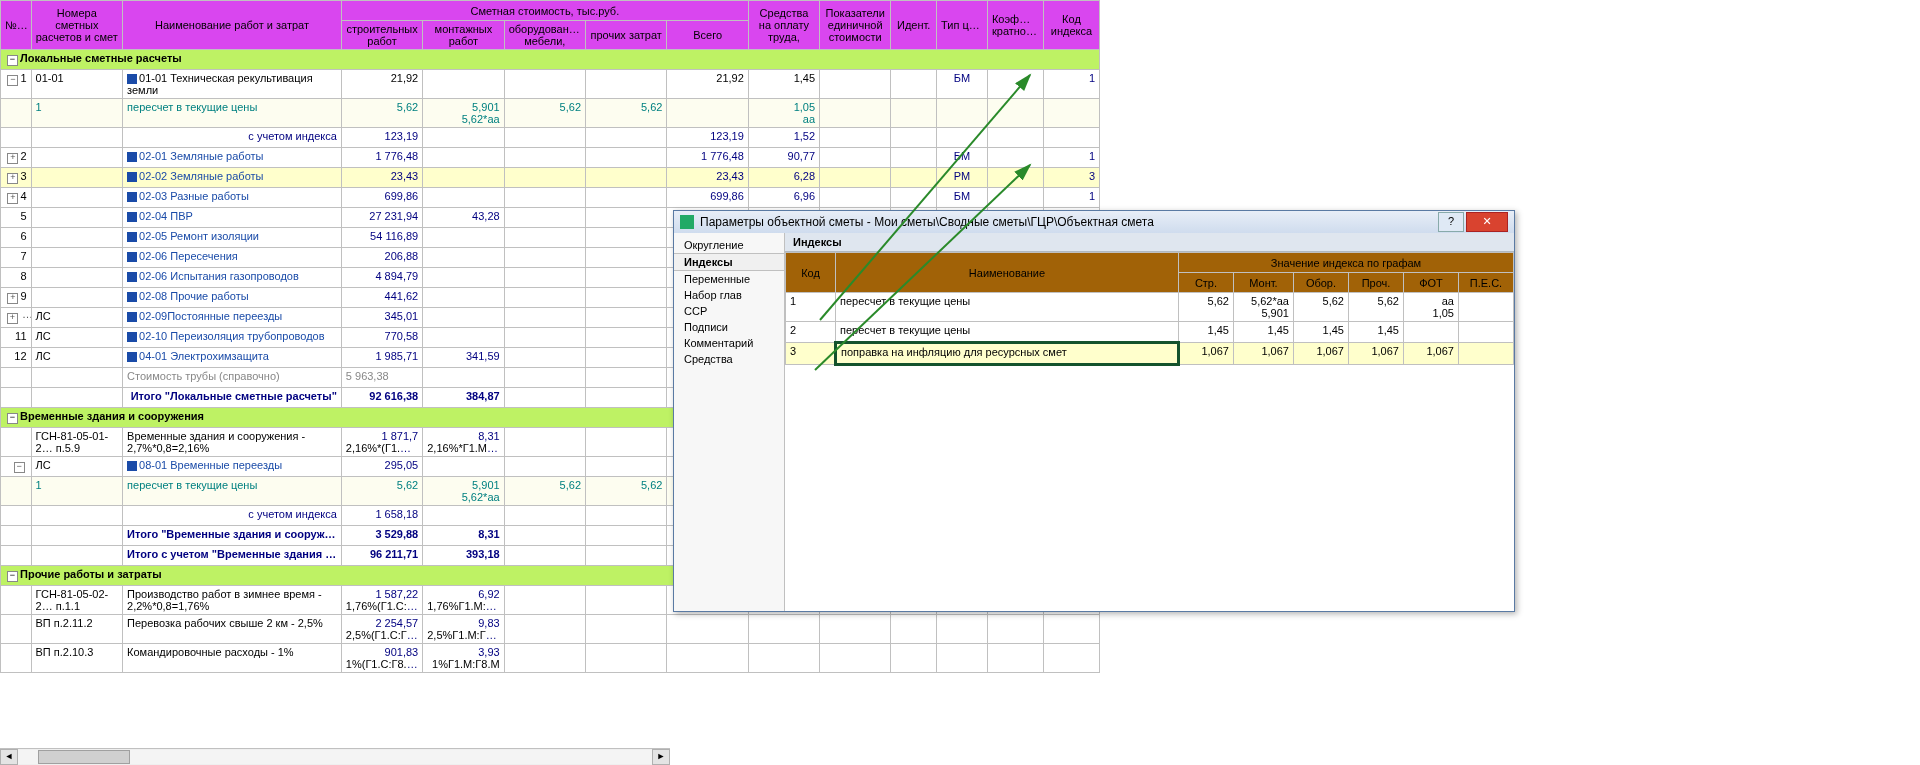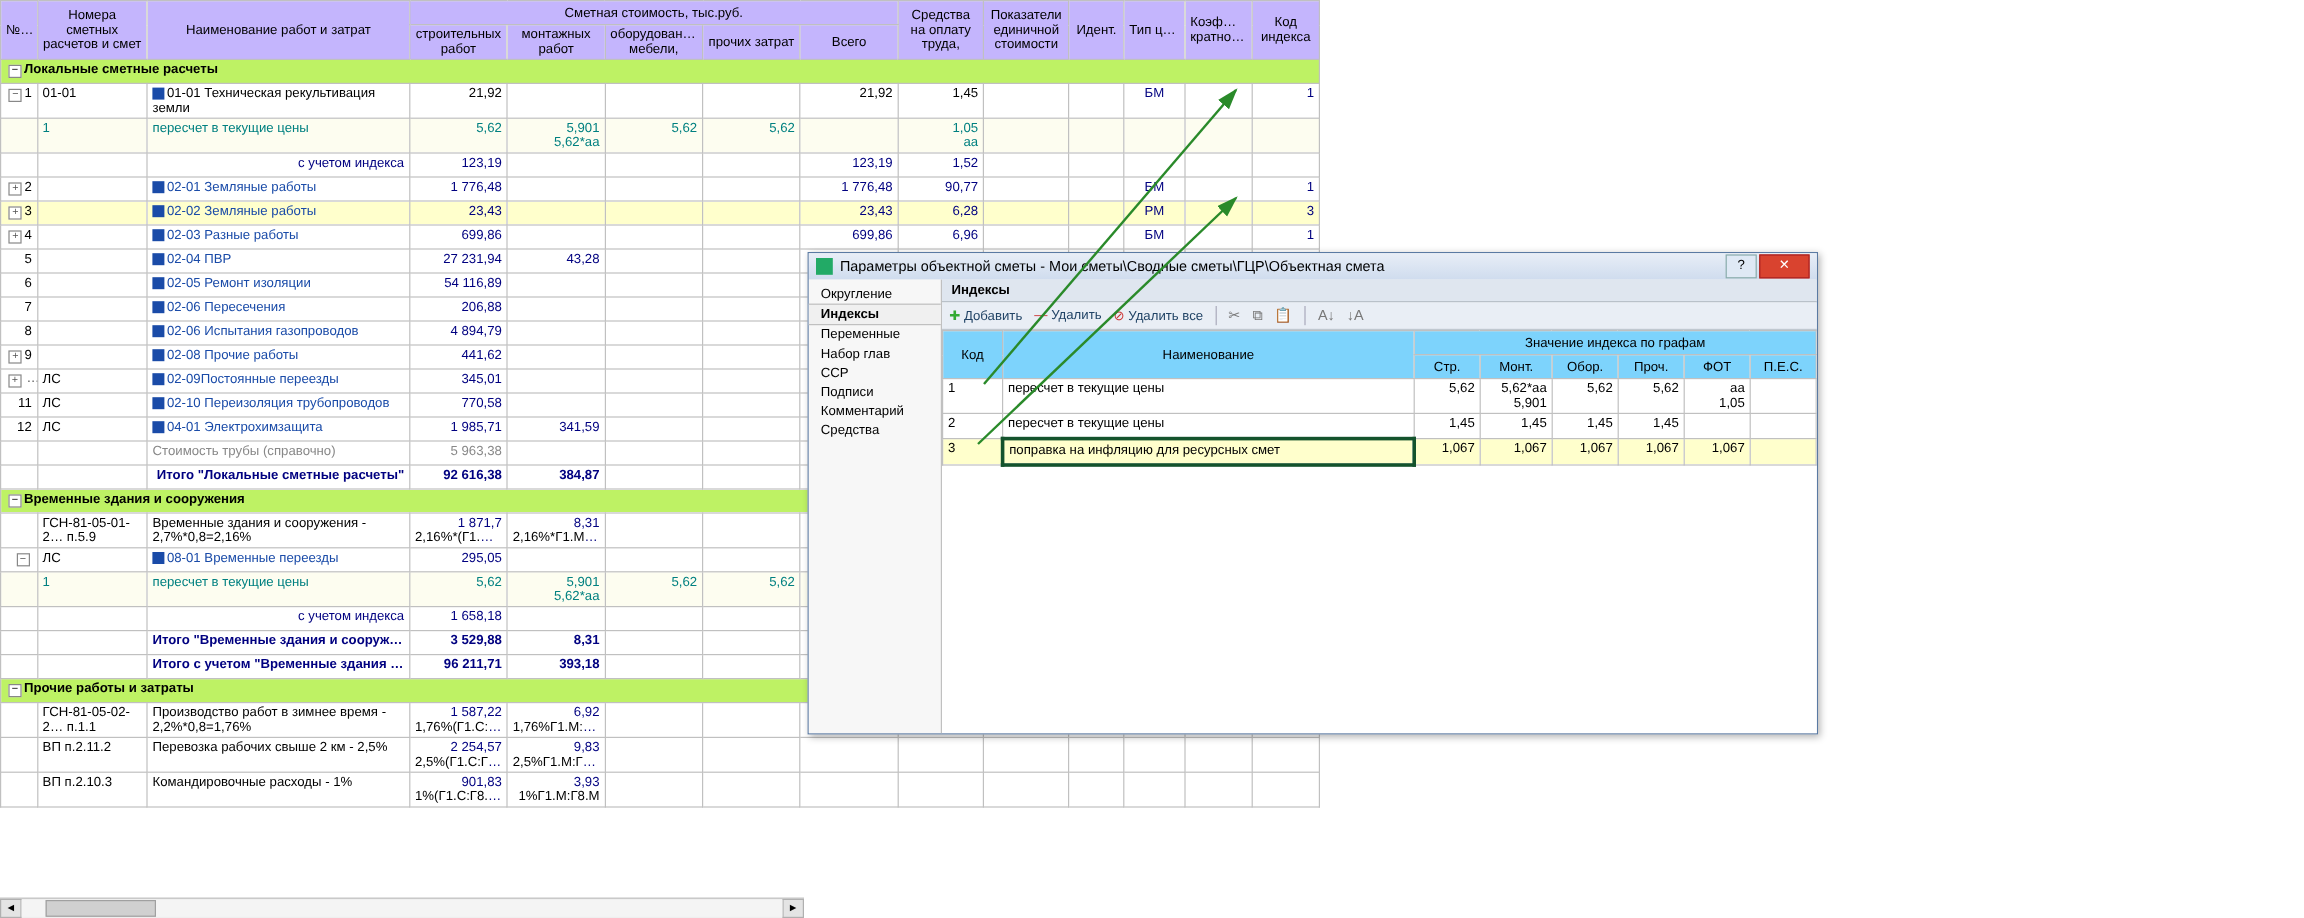--- a/index.html
+++ b/index.html
@@ -1,18 +1,18 @@
 <!DOCTYPE html>
 <html><head>
 <meta charset="utf-8">
 <style>
 html,body{margin:0;padding:0;font-family:Tahoma,Arial,sans-serif;font-size:11px;color:#000;background:#fff;width:1920px;height:765px;overflow:hidden}
 table{border-collapse:collapse;table-layout:fixed}
 th,td{border:1px solid #c0c0c0;padding:2px 4px;overflow:hidden;white-space:nowrap;text-overflow:ellipsis;vertical-align:top;height:15px}
-th{background:#c4b5fd;font-weight:normal;text-align:center;vertical-align:middle}
+th{background:#d946ef;font-weight:normal;text-align:center;vertical-align:middle}
 .main{position:absolute;left:0;top:0;width:1100px}
 .num{text-align:right;color:#000080}
 .numk{text-align:right;color:#000}
 .link{color:#1a4ba8}
 .teal{color:#008080}
 .gray{color:#888}
 .sec-hdr{background:#bef264;font-weight:bold}
 .hl{background:#ffffcc}
 .hl-pale{background:#fdfdf0}
 .total{font-weight:bold;text-align:right;color:#000080}
@@ -33,21 +33,21 @@
 .dlg-hdr{background:#dfe6ef;border-bottom:1px solid #b0b8c0;padding:3px 8px;font-weight:bold}
 .dlg-tb{background:#e9eef5;border-bottom:1px solid #c0c8d0;padding:3px 6px;display:flex;gap:10px;align-items:center}
 .dlg-tb span{color:#246}
 .dlg-tb .add::before{content:"✚ ";color:#3a3}
 .dlg-tb .del::before{content:"— ";color:#c33}
 .dlg-tb .dela::before{content:"⊘ ";color:#c33}
 .dlg-tb .sep{width:1px;height:16px;background:#aab}
 .dlg-tb .mini{color:#777;font-size:12px}
 .dlg-grid{flex:1;background:#fff;overflow:auto}
 .dlg-grid table{width:100%}
-.dlg-grid th{background:#7dd3fc}
+.dlg-grid th{background:#a16207}
 .dlg-grid .sel-row td{background:#ffffcc}
 
 .arrow{position:absolute;pointer-events:none}
 
 .hscroll{position:absolute;left:0;bottom:0;width:670px;height:16px;background:#efefef;border-top:1px solid #c0c0c0;display:flex;align-items:center}
 .hscroll .btn{width:16px;height:14px;border:1px solid #b0b0b0;background:#e4e4e4;text-align:center;line-height:12px;font-size:9px}
 .hscroll .track{flex:1;height:14px;background:#f4f4f4;position:relative}
 .hscroll .thumb{position:absolute;left:20px;top:0;width:90px;height:12px;background:#d0d0d0;border:1px solid #a0a0a0}
 </style>
 </head>
@@ -316,21 +316,21 @@
         <td class=""></td>
         <td class=""></td>
         <td class="" style="text-align:center;color:#000080"></td>
         <td class=""></td>
         <td class="num"></td>
       </tr>
       <tr>
         <td class=""></td>
         <td class=""></td>
         <td class="gray">Стоимость трубы (справочно)</td>
-        <td class="gray" style="text-align:right">5 963,38</td>
+        <td class="gray" style="text-align:left">5 963,38</td>
         <td class=""></td>
         <td class=""></td>
         <td class=""></td>
         <td class=""></td>
         <td class=""></td>
         <td class=""></td>
         <td class=""></td>
         <td class=""></td>
         <td class=""></td>
         <td class=""></td>
@@ -518,32 +518,20 @@
         <div class="sel">Индексы</div>
         <div>Переменные</div>
         <div>Набор глав</div>
         <div>ССР</div>
         <div>Подписи</div>
         <div>Комментарий</div>
         <div>Средства</div>
       </div>
     <div class="dlg-main">
       <div class="dlg-hdr">Индексы</div>
-      <div class="dlg-tb">
-        <span class="add">Добавить</span>
-        <span class="del">Удалить</span>
-        <span class="dela">Удалить все</span>
-        <span class="sep"></span>
-        <span class="mini">✂</span>
-        <span class="mini">⧉</span>
-        <span class="mini">📋</span>
-        <span class="sep"></span>
-        <span class="mini">A↓</span>
-        <span class="mini">↓A</span>
-      </div>
       <div class="dlg-grid">
         <table>
           <colgroup>
               <col style="width:50px">
               <col>
               <col style="width:55px">
               <col style="width:60px">
               <col style="width:55px">
               <col style="width:55px">
               <col style="width:55px">

